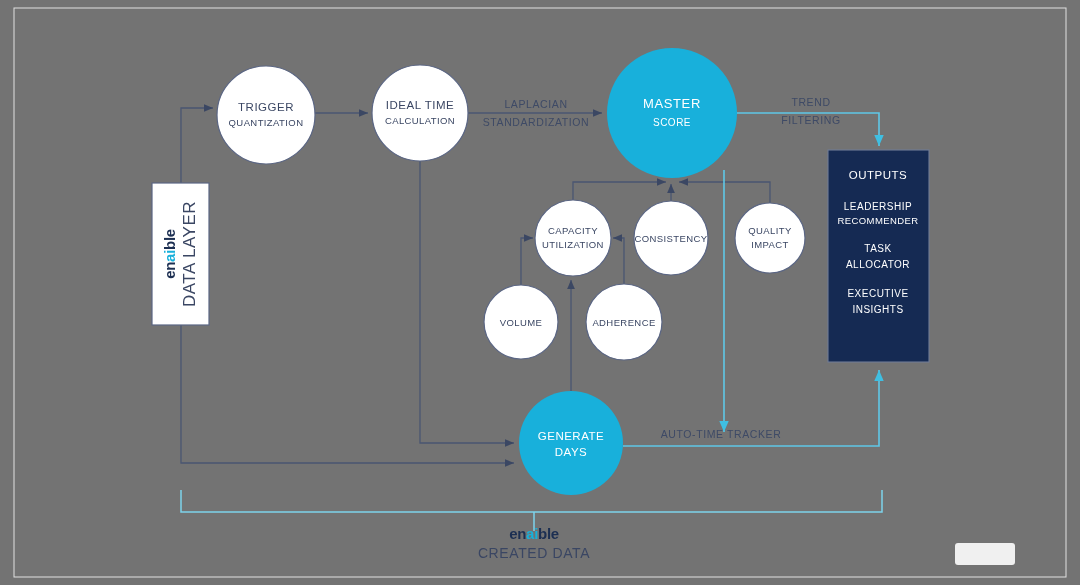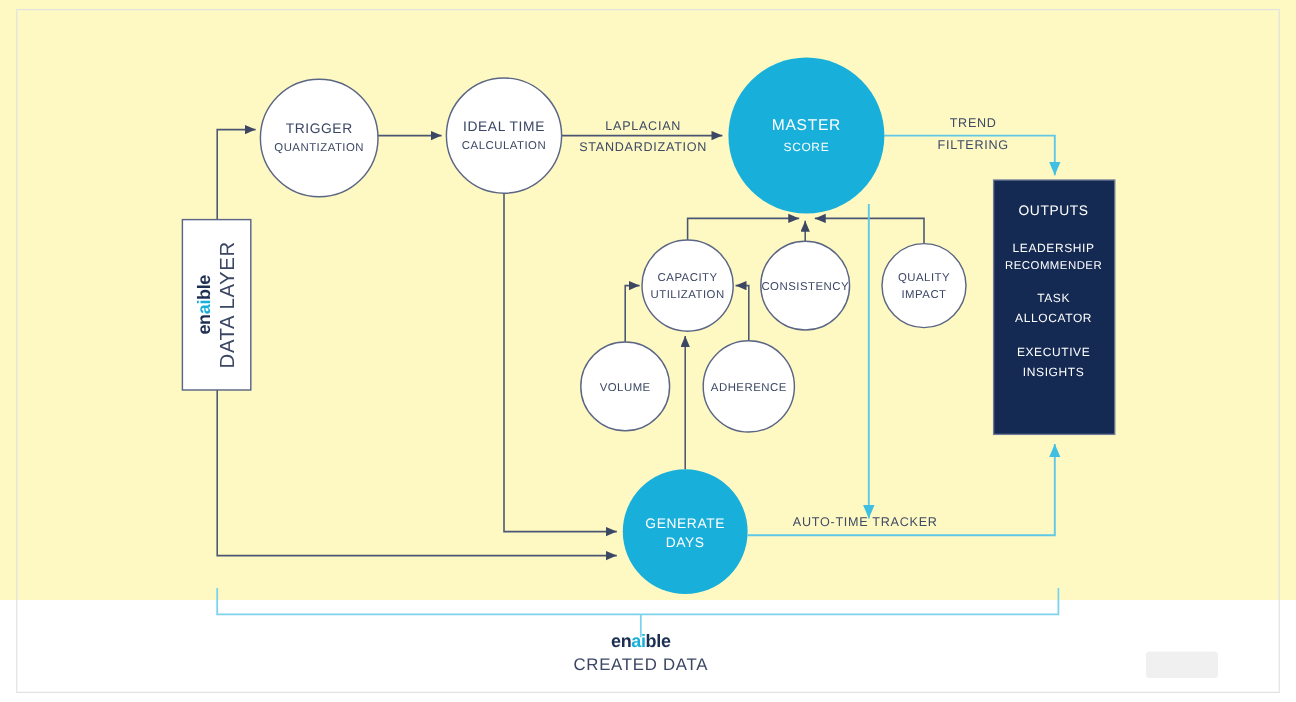--- a/index.html
+++ b/index.html
@@ -1,21 +1,21 @@
 <!DOCTYPE html>
 <html><head>
 <meta charset="utf-8">
 <style>
   html,body{margin:0;padding:0;background:#ffffff;}
   body{
     width:1080px;height:585px;
     font-family:"Liberation Sans","DejaVu Sans",sans-serif;
     overflow:hidden;
   }
-  #stage{position:relative;width:1080px;height:500px;background:#fef9c3;}
+  #stage{position:relative;width:1080px;height:585px;background:#737373;}
   svg#diagram{position:absolute;left:0;top:0;width:1080px;height:585px;}
 
   .node-text{font-family:"Liberation Sans","DejaVu Sans",sans-serif;text-anchor:middle;}
   .t-navy{fill:#3a4663;}
   .t-white{fill:#ffffff;}
 
   .lbl-big{font-size:13px;letter-spacing:0.6px;}
   .lbl-med{font-size:11.5px;letter-spacing:0.5px;}
   .lbl-sm{font-size:10px;letter-spacing:0.5px;}
   .lbl-xs{font-size:9.5px;letter-spacing:0.4px;}

